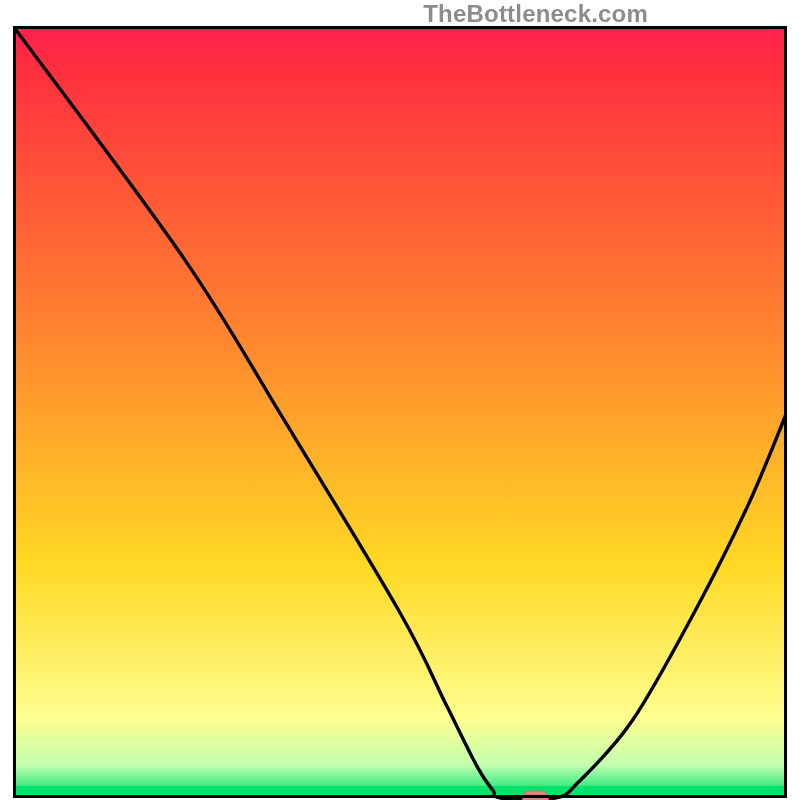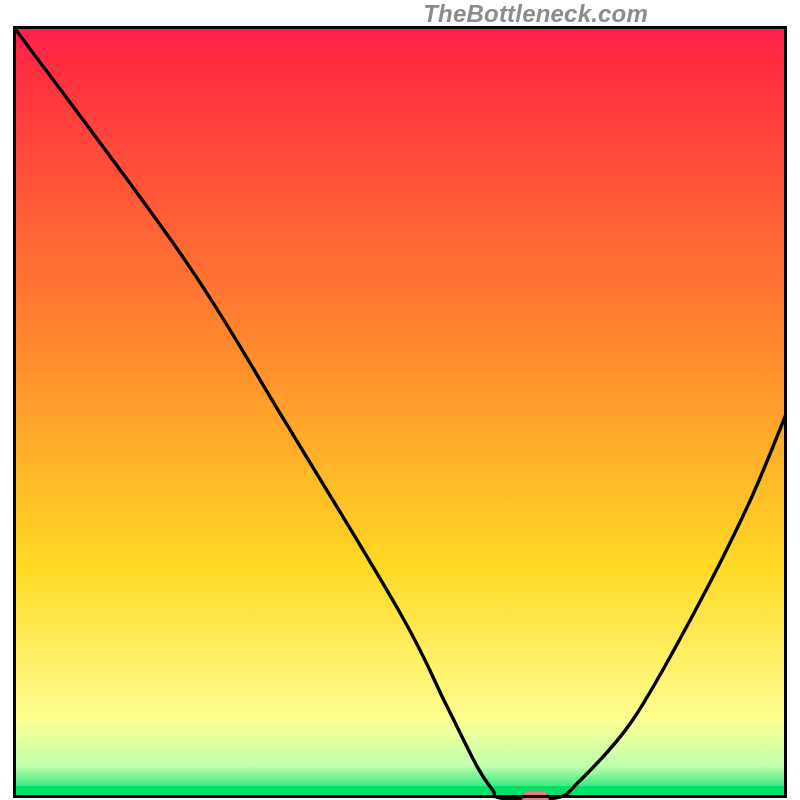--- a/index.html
+++ b/index.html
@@ -7,21 +7,20 @@
     padding: 0;
     width: 800px;
     height: 800px;
     overflow: hidden;
     background: #ffffff;
   }
   .container {
     position: relative;
     width: 660px;
     height: 800px;
-    font-style: italic;
   }
   .watermark {
     position: absolute;
     top: 0px;
     right: 12px;
     font-family: Arial, Helvetica, sans-serif;
     font-size: 24px;
     font-weight: bold;
     color: #8c8c8c;
     letter-spacing: 0.2px;

